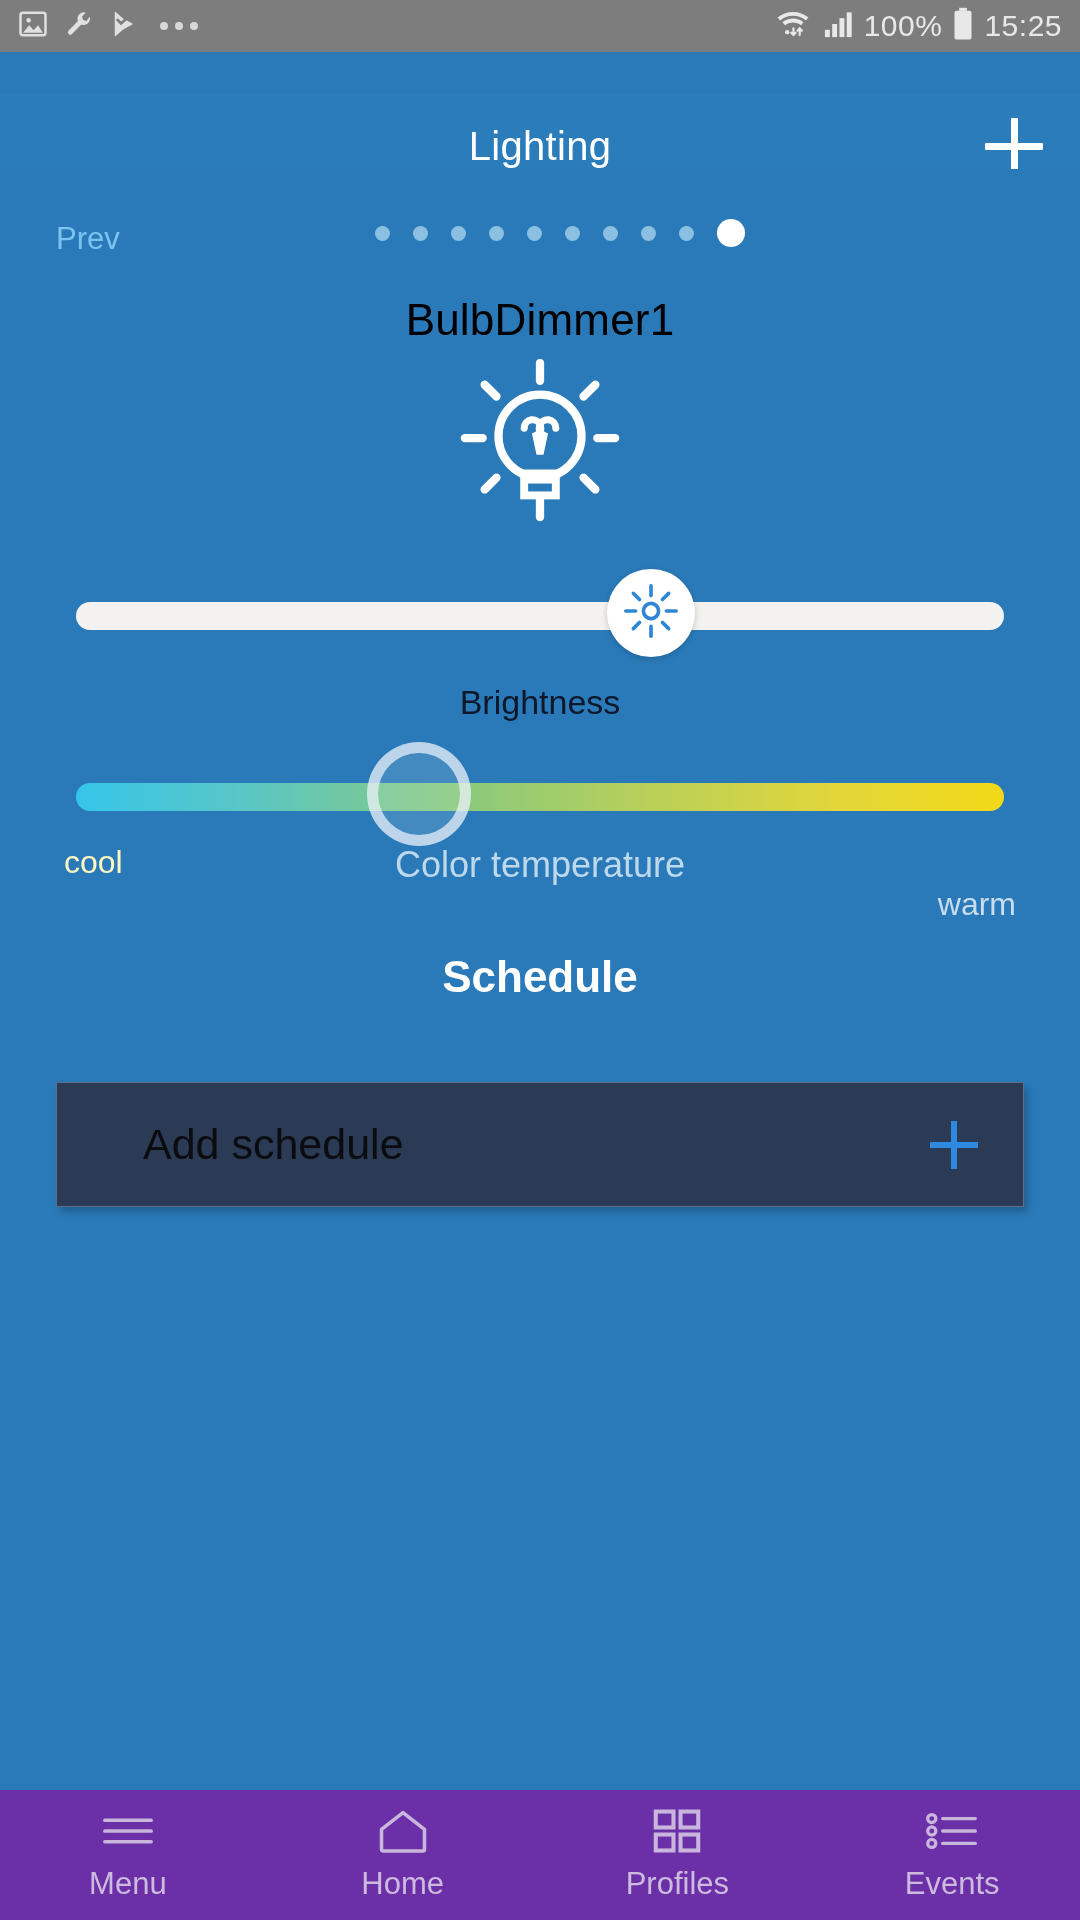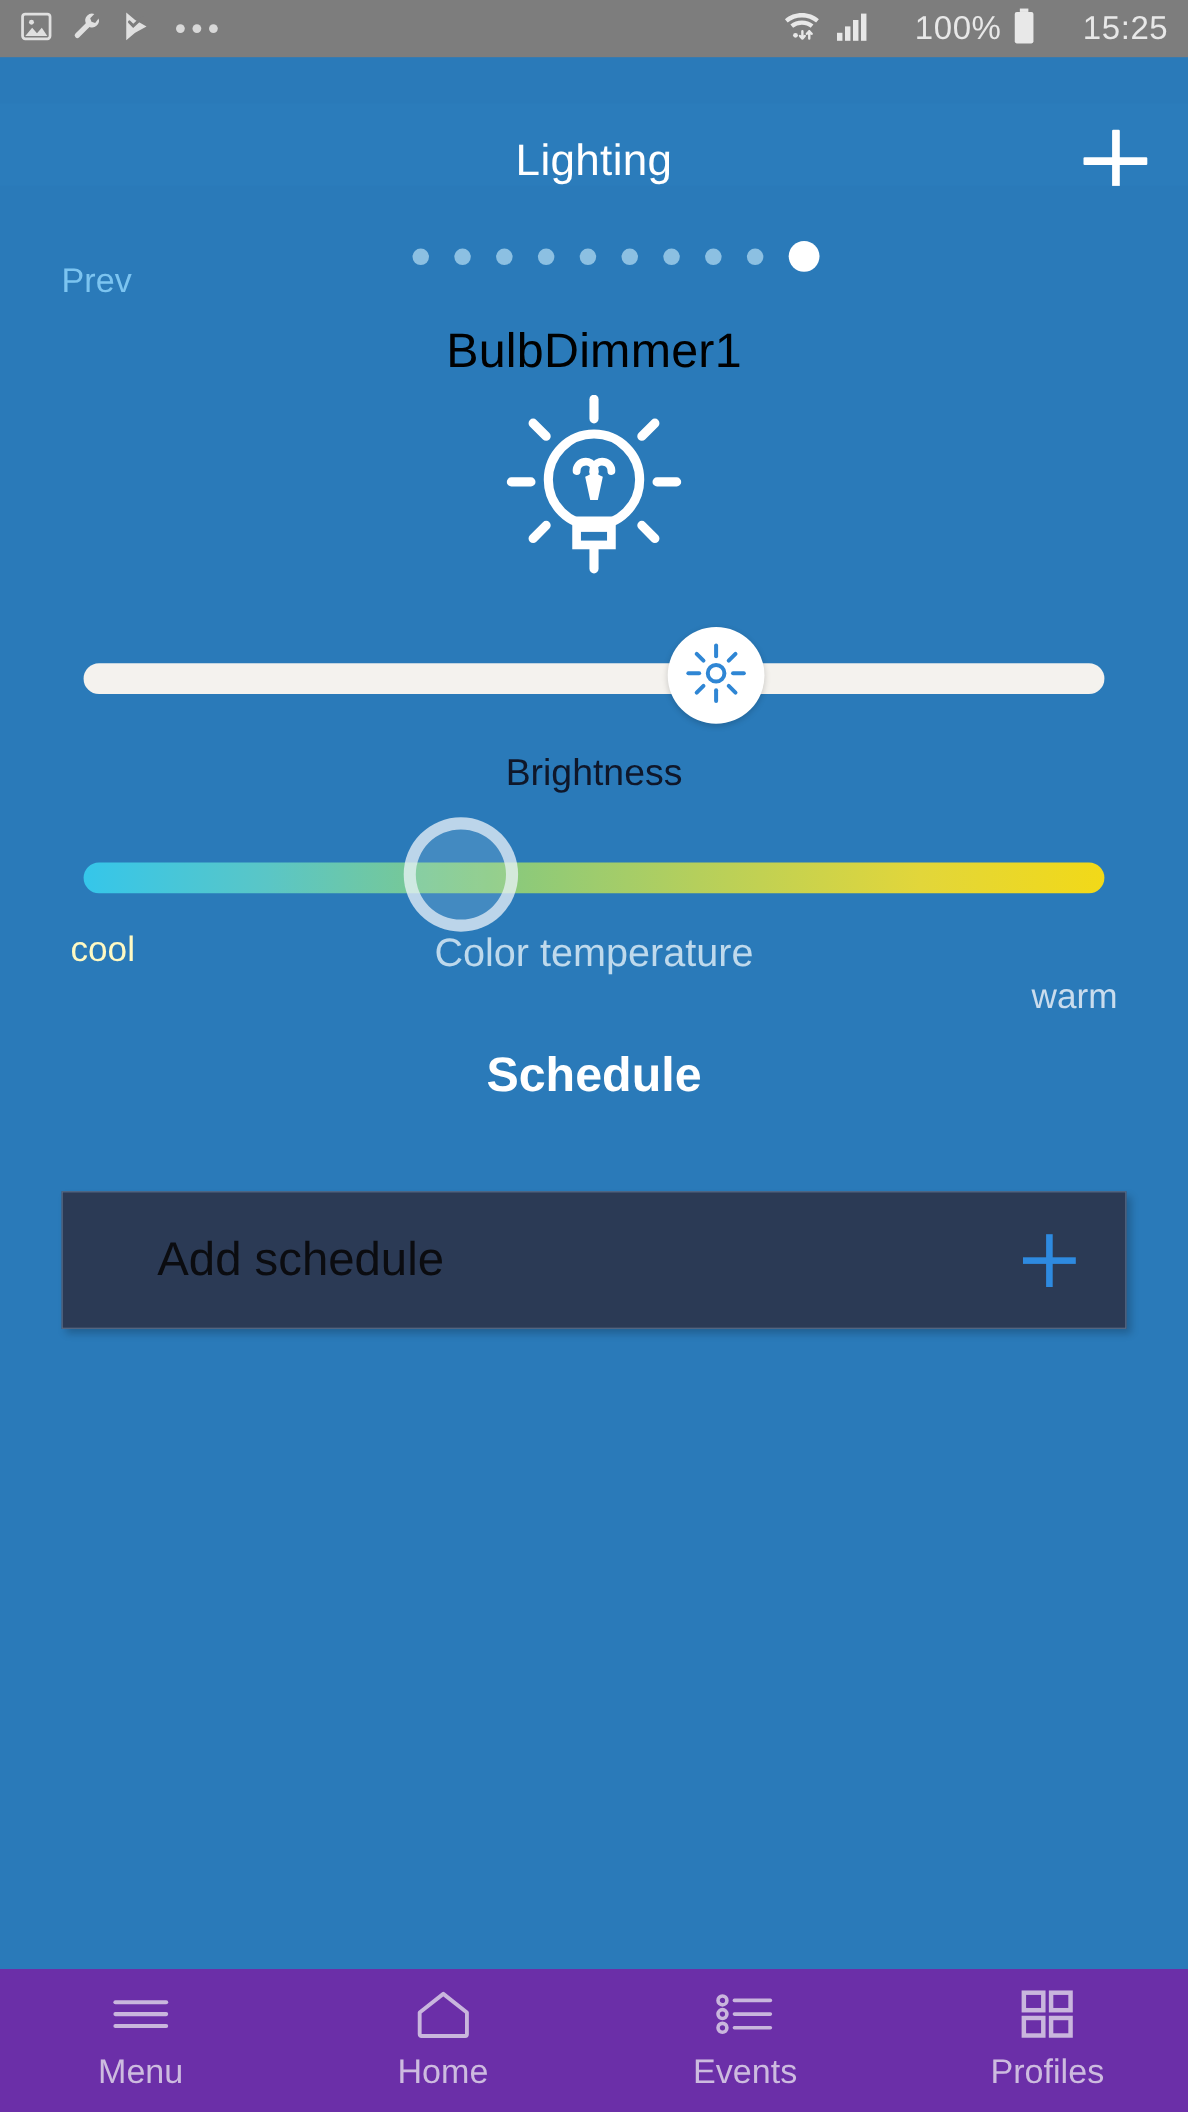--- a/index.html
+++ b/index.html
@@ -16,21 +16,21 @@
     height:52px; width:100%;
     background:#7d7d7d;
     display:flex; align-items:center;
     padding:0 18px;
     position:relative;
   }
   #status-left{ display:flex; align-items:center; gap:16px; }
   #status-right{ display:flex; align-items:center; gap:10px; margin-left:auto; }
   .sb-ico{ display:block; }
   #status-text-battery, #status-text-clock{
-    color:#e8e8e8; font-size:30px; letter-spacing:0.5px; line-height:1;margin-left:32px;
+    color:#e8e8e8; font-size:30px; letter-spacing:0.5px; line-height:1;
   }
   #dots-ico{ display:flex; gap:7px; align-items:center; margin-left:6px;}
   #dots-ico i{ width:8px;height:8px;border-radius:50%;background:#d8d8d8;display:block; }
 
   
   #app-bar{
     height:105px; width:100%;
     background:#2b7cbb;
     display:flex; align-items:center; justify-content:center;
     position:relative;
@@ -57,21 +57,21 @@
   #content{
     position:absolute; top:169px; left:0; right:0; bottom:130px;
     background:#2a7ab9;
   }
 
   
   #pager-row{
     position:relative; height:96px;
   }
   #prev-link{
-    position:absolute; left:56px; top:68px;
+    position:absolute; left:56px; top:52px;
     color:#7cc4f0; font-size:31px;
     cursor:pointer;
   }
   #page-dots{
     position:absolute; left:0; right:0; top:50px;
     display:flex; justify-content:center; align-items:center; gap:23px;
     padding-left:40px;
   }
   #page-dots i{
     width:15px;height:15px;border-radius:50%;
@@ -354,40 +354,40 @@
     <span class="nav-ico">
       <svg width="56" height="46" viewBox="0 0 34 30">
         <path d="M3 14L17 3l14 11v13a1 1 0 0 1-1 1H4a1 1 0 0 1-1-1z" fill="none" stroke="#c9b6dd" stroke-width="2.3" stroke-linejoin="round"></path>
       </svg>
     </span>
     <span class="nav-label">Home</span>
   </div>
 
   <div class="nav-item">
     <span class="nav-ico">
+      <svg width="50" height="46" viewBox="0 0 28 26">
+        <g fill="none" stroke="#c9b6dd" stroke-width="2.3">
+          <rect x="2" y="2" width="10" height="9"></rect>
+          <rect x="16" y="2" width="10" height="9"></rect>
+          <rect x="2" y="15" width="10" height="9"></rect>
+          <rect x="16" y="15" width="10" height="9"></rect>
+        </g>
+      </svg>
+    </span>
+    <span class="nav-label">Profiles</span>
+  </div>
+
+  <div class="nav-item">
+    <span class="nav-ico">
       <svg width="56" height="44" viewBox="0 0 36 26">
         <g stroke="#c9b6dd" stroke-width="2.1" fill="none">
           <circle cx="5" cy="5" r="2.6"></circle>
           <circle cx="5" cy="13" r="2.6"></circle>
           <circle cx="5" cy="21" r="2.6"></circle>
           <line x1="12" y1="5" x2="33" y2="5" stroke-linecap="round"></line>
           <line x1="12" y1="13" x2="33" y2="13" stroke-linecap="round"></line>
           <line x1="12" y1="21" x2="33" y2="21" stroke-linecap="round"></line>
         </g>
       </svg>
     </span>
     <span class="nav-label">Events</span>
   </div>
-
-  <div class="nav-item">
-    <span class="nav-ico">
-      <svg width="50" height="46" viewBox="0 0 28 26">
-        <g fill="none" stroke="#c9b6dd" stroke-width="2.3">
-          <rect x="2" y="2" width="10" height="9"></rect>
-          <rect x="16" y="2" width="10" height="9"></rect>
-          <rect x="2" y="15" width="10" height="9"></rect>
-          <rect x="16" y="15" width="10" height="9"></rect>
-        </g>
-      </svg>
-    </span>
-    <span class="nav-label">Profiles</span>
-  </div>
 </div>
 
 </body></html>

